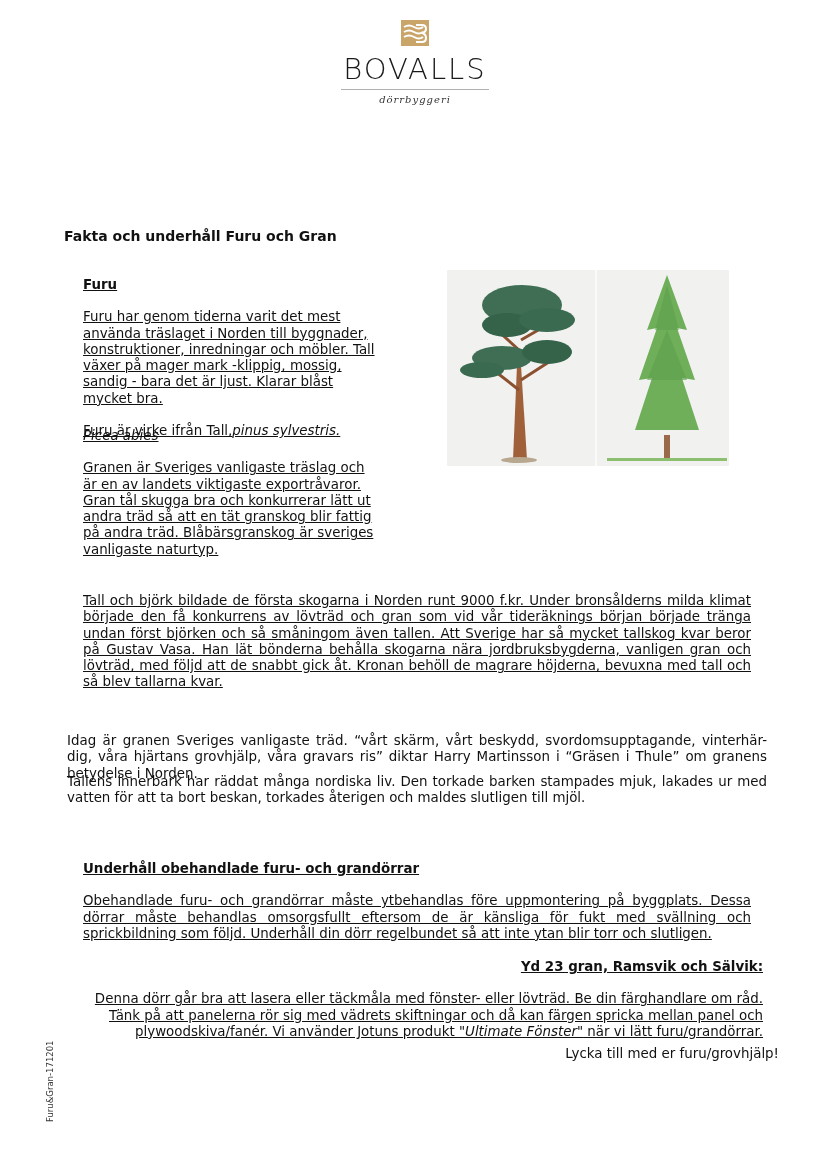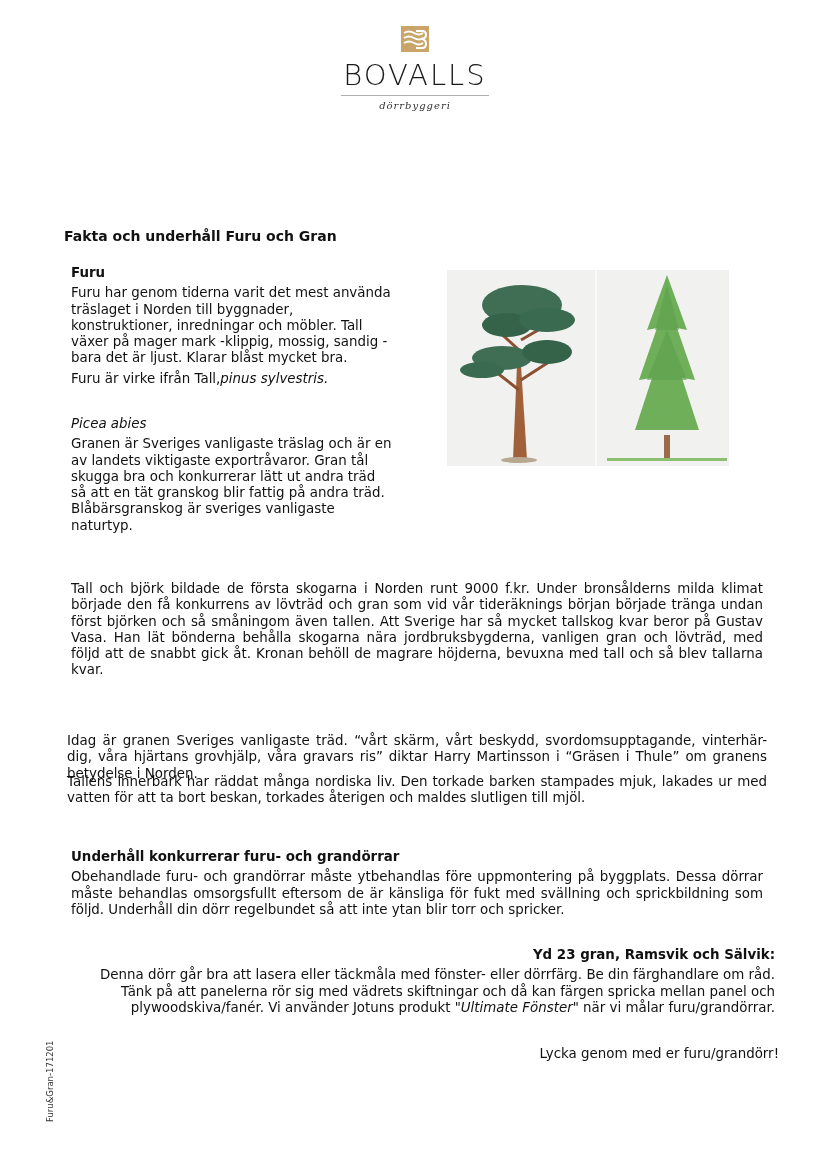--- a/index.html
+++ b/index.html
@@ -1,41 +1,41 @@
 <!DOCTYPE html>
 <html><head>
   <meta charset="utf-8">
   <style>
     html, body { margin: 0; padding: 0; background: #ffffff; }
     body {
       width: 827px; height: 1169px; position: relative; overflow: hidden;
       font-family: "DejaVu Sans", sans-serif; color: #111;
     }
-    .logo { position: absolute; left: 330px; top: 22px; width: 170px; text-align: center; }
+    .logo { position: absolute; left: 330px; top: 16px; width: 170px; text-align: center; }
     .logo-mark { width: 28px; height: 26px; margin: 4px auto 0; position: relative; }
     .logo-mark svg { display: block; }
     .brand { font-family: "DejaVu Sans", sans-serif; font-weight: 300; font-size: 29px; letter-spacing: 2px; color: #1a1a1a; margin-top: 8px; line-height: 30px; }
     .brand-rule { width: 148px; height: 1px; background: #b0b0b0; margin: 5px auto 0; }
     .tagline { font-family: "DejaVu Serif", serif; font-style: italic; font-size: 10px; color: #333; margin-top: 4px; letter-spacing: 1px; }
 
     .text { position: absolute; font-size: 13.4px; line-height: 16.3px; }
     .title { left: 64px; top: 228px; font-weight: bold; font-size: 14px; }
     .h { font-weight: bold; }
     .col { left: 67px; width: 330px; }
     .furu { top: 261px; }
     .gran { top: 412px; }
     .full { left: 67px; width: 700px; text-align: justify; }
     .full-l { left: 67px; width: 712px; text-align: right; }
     .kuriosa { top: 577px; }
     .idag { top: 733px; }
     .tallens { top: 774px; }
     .underhall { top: 845px; }
     .yd { top: 943px; }
     .lycka { top: 1046px; }
-    p { margin: 4px; }
+    p { margin: 16px; text-decoration: underline; }
     .tree-img { position: absolute; left: 447px; top: 270px; width: 282px; height: 196px; background: #f1f1f0; overflow: hidden; }
     .tree-img .divider { position: absolute; left: 148px; top: 0; width: 2px; height: 100%; background: #fafafa; }
     .side { position: absolute; left: 45px; top: 1122px; transform: rotate(-90deg); transform-origin: 0 0; font-size: 8.5px; color: #333; white-space: nowrap; }
   </style>
 </head>
 <body>
 
 <div class="logo">
   <div class="logo-mark">
     <svg width="28" height="26" viewBox="0 0 28 26">
@@ -89,24 +89,24 @@
 </div>
 
 <div class="text full kuriosa">
   <p>Tall och björk bildade de första skogarna i Norden runt 9000 f.kr. Under bronsålderns milda klimat började den få konkurrens av lövträd och gran som vid vår tideräknings början började tränga undan först björken och så småningom även tallen. Att Sverige har så mycket tallskog kvar beror på Gustav Vasa. Han lät bönderna behålla skogarna nära jordbruksbygderna, vanligen gran och lövträd, med följd att de snabbt gick åt. Kronan behöll de magrare höjderna, bevuxna med tall och så blev tallarna kvar.</p>
 </div>
 
 <div class="text full idag">Idag är granen Sveriges vanligaste träd. “vårt skärm, vårt beskydd, svordomsupptagande, vinterhär-dig, våra hjärtans grovhjälp, våra gravars ris” diktar Harry Martinsson i “Gräsen i Thule” om granens betydelse i Norden.</div>
 <div class="text full tallens">Tallens innerbark har räddat många nordiska liv. Den torkade barken stampades mjuk, lakades ur med vatten för att ta bort beskan, torkades återigen och maldes slutligen till mjöl.</div>
 
 <div class="text full underhall">
-  <p class="h">Underhåll konkurrerar furu- och grandörrar</p>
-  <p>Obehandlade furu- och grandörrar måste ytbehandlas före uppmontering på byggplats. Dessa dörrar måste behandlas omsorgsfullt eftersom de är känsliga för fukt med svällning och sprickbildning som följd. Underhåll din dörr regelbundet så att inte ytan blir torr och spricker.</p>
+  <p class="h">Underhåll obehandlade furu- och grandörrar</p>
+  <p>Obehandlade furu- och grandörrar måste ytbehandlas före uppmontering på byggplats. Dessa dörrar måste behandlas omsorgsfullt eftersom de är känsliga för fukt med svällning och sprickbildning som följd. Underhåll din dörr regelbundet så att inte ytan blir torr och slutligen.</p>
 </div>
 
 <div class="text full-l yd">
   <p class="h">Yd 23 gran, Ramsvik och Sälvik:</p>
-  <p><span>Denna dörr går bra att lasera eller täckmåla med fönster- eller dörrfärg. Be din färghandlare om råd. Tänk på att panelerna rör sig med vädrets skiftningar och då kan färgen spricka mellan panel och plywoodskiva/fanér. Vi använder Jotuns produkt </span><i>"Ultimate Fönster"</i><span> när vi målar furu/grandörrar.</span></p>
+  <p><span>Denna dörr går bra att lasera eller täckmåla med fönster- eller lövträd. Be din färghandlare om råd. Tänk på att panelerna rör sig med vädrets skiftningar och då kan färgen spricka mellan panel och plywoodskiva/fanér. Vi använder Jotuns produkt </span><i>"Ultimate Fönster"</i><span> när vi lätt furu/grandörrar.</span></p>
 </div>
 
-<div class="text full-l lycka">Lycka genom med er furu/grandörr!</div>
+<div class="text full-l lycka">Lycka till med er furu/grovhjälp!</div>
 
 <div class="side">Furu&amp;Gran-171201</div>
 
 </body></html>

